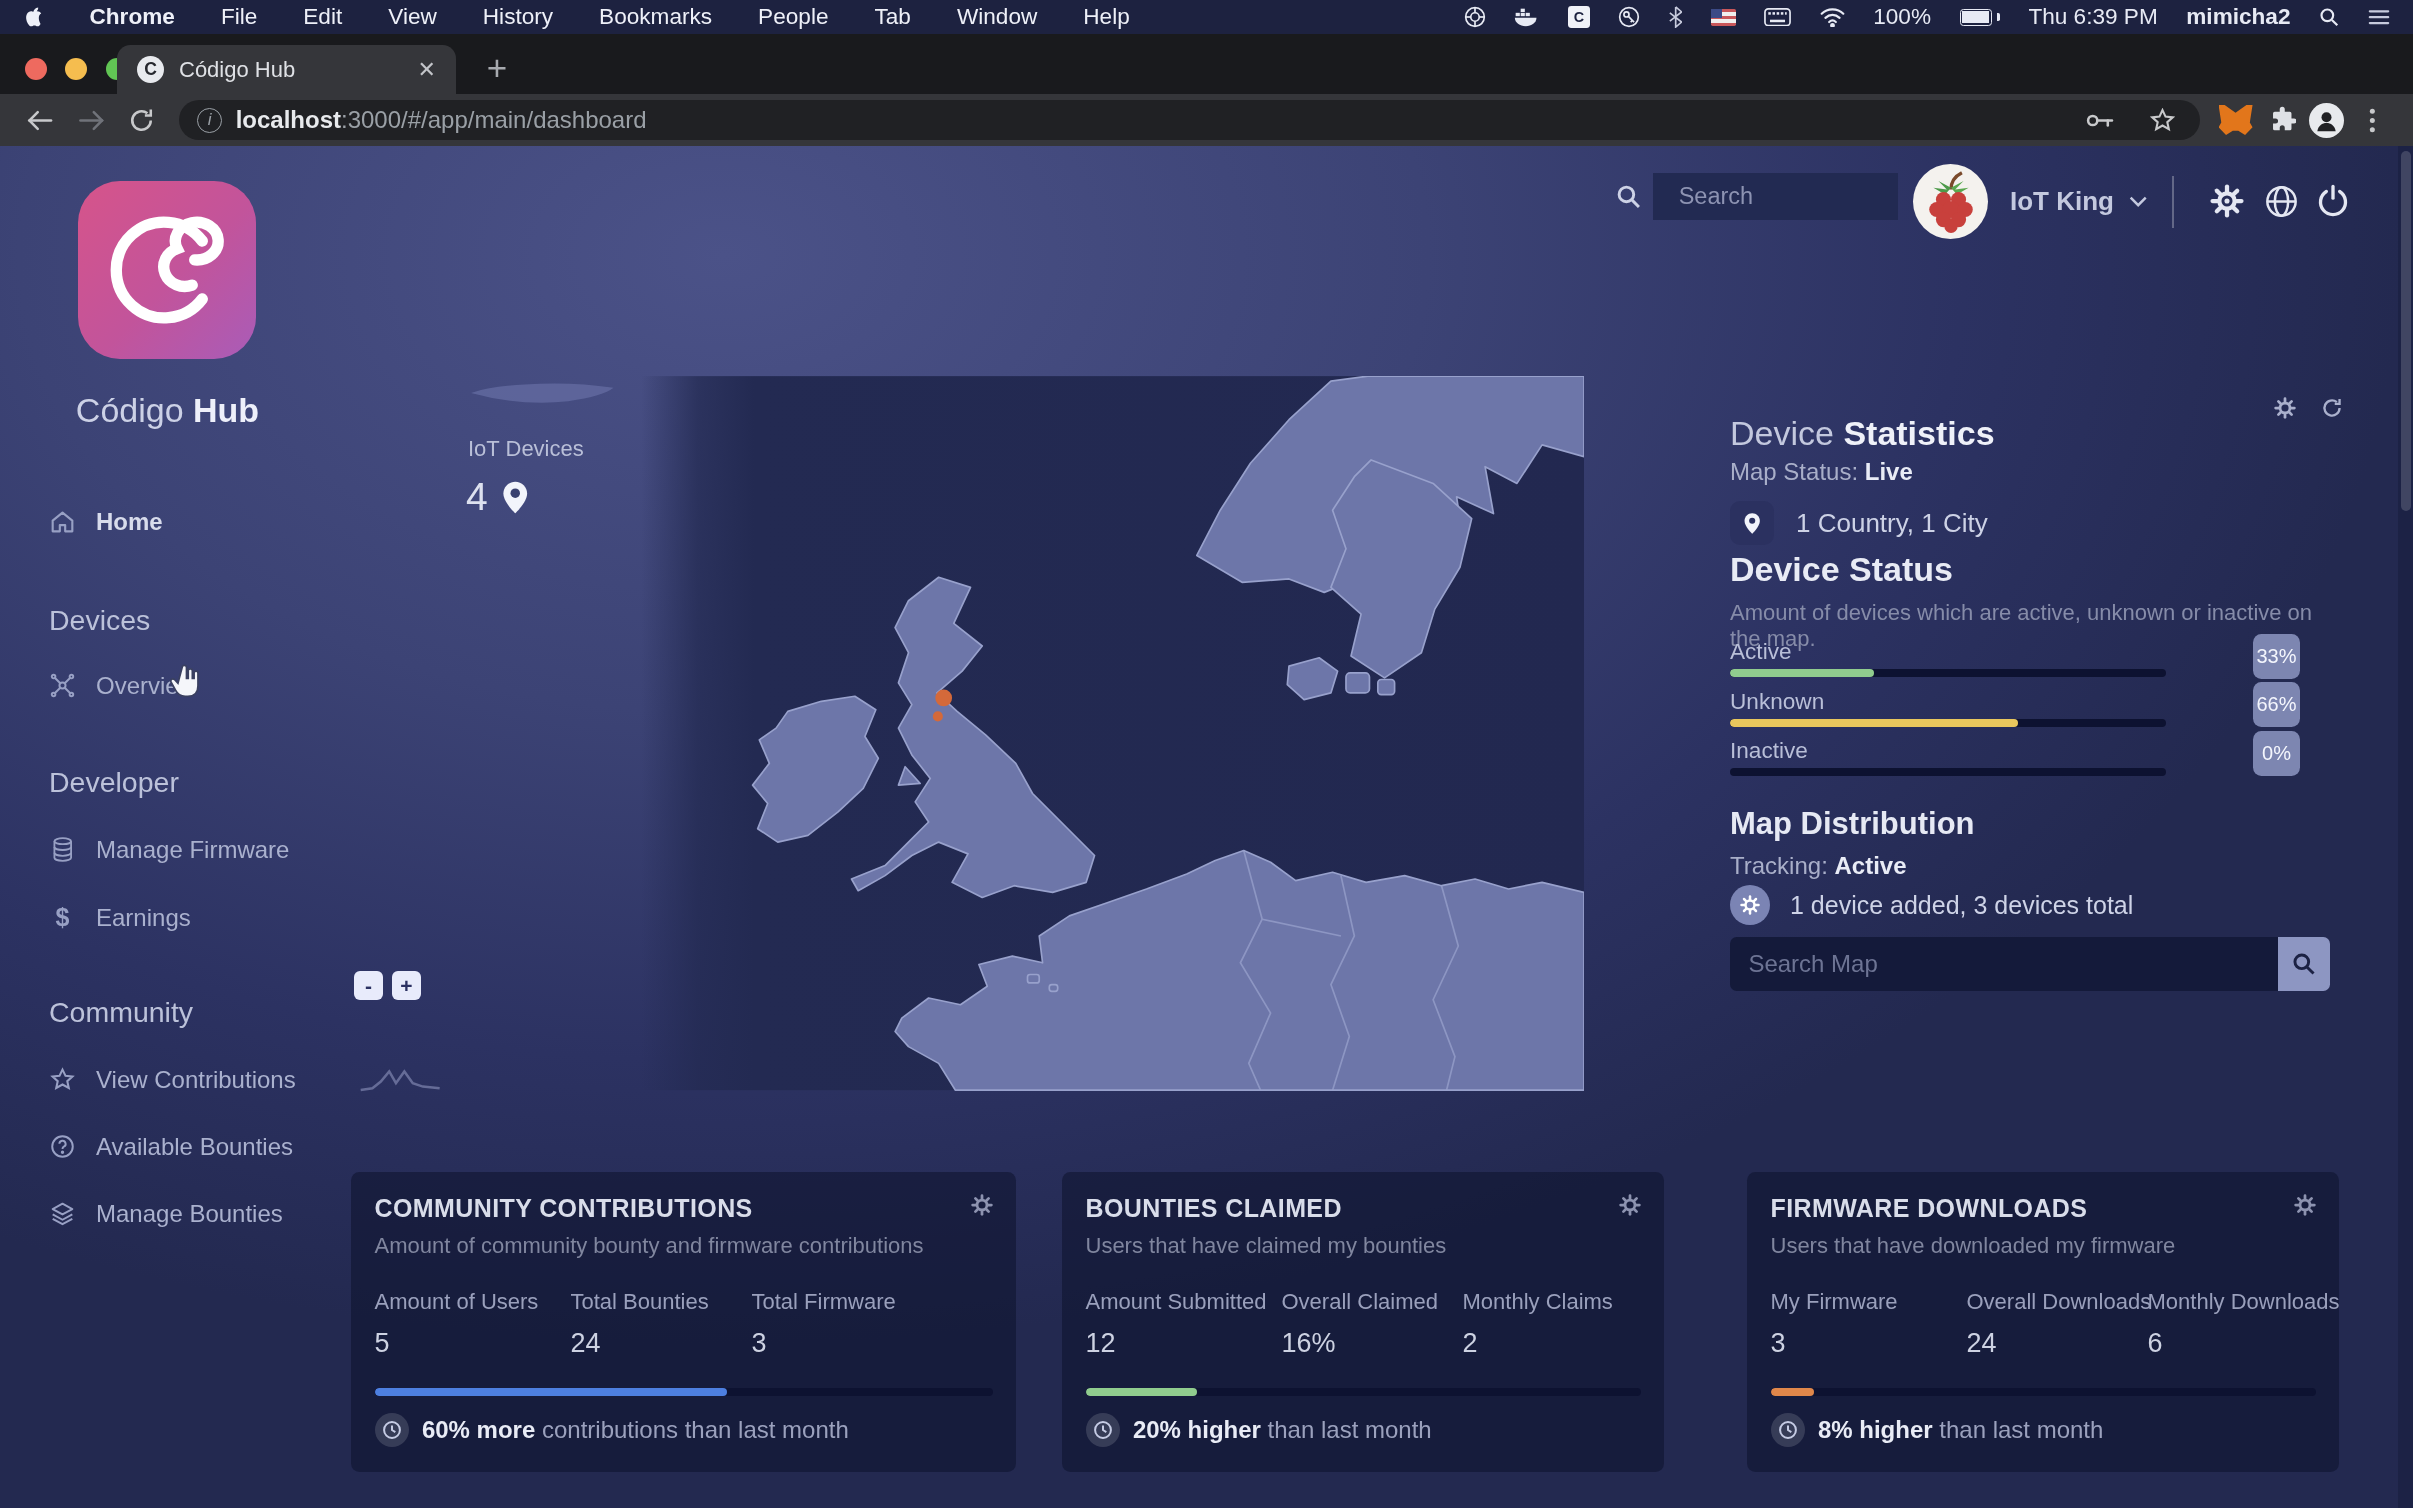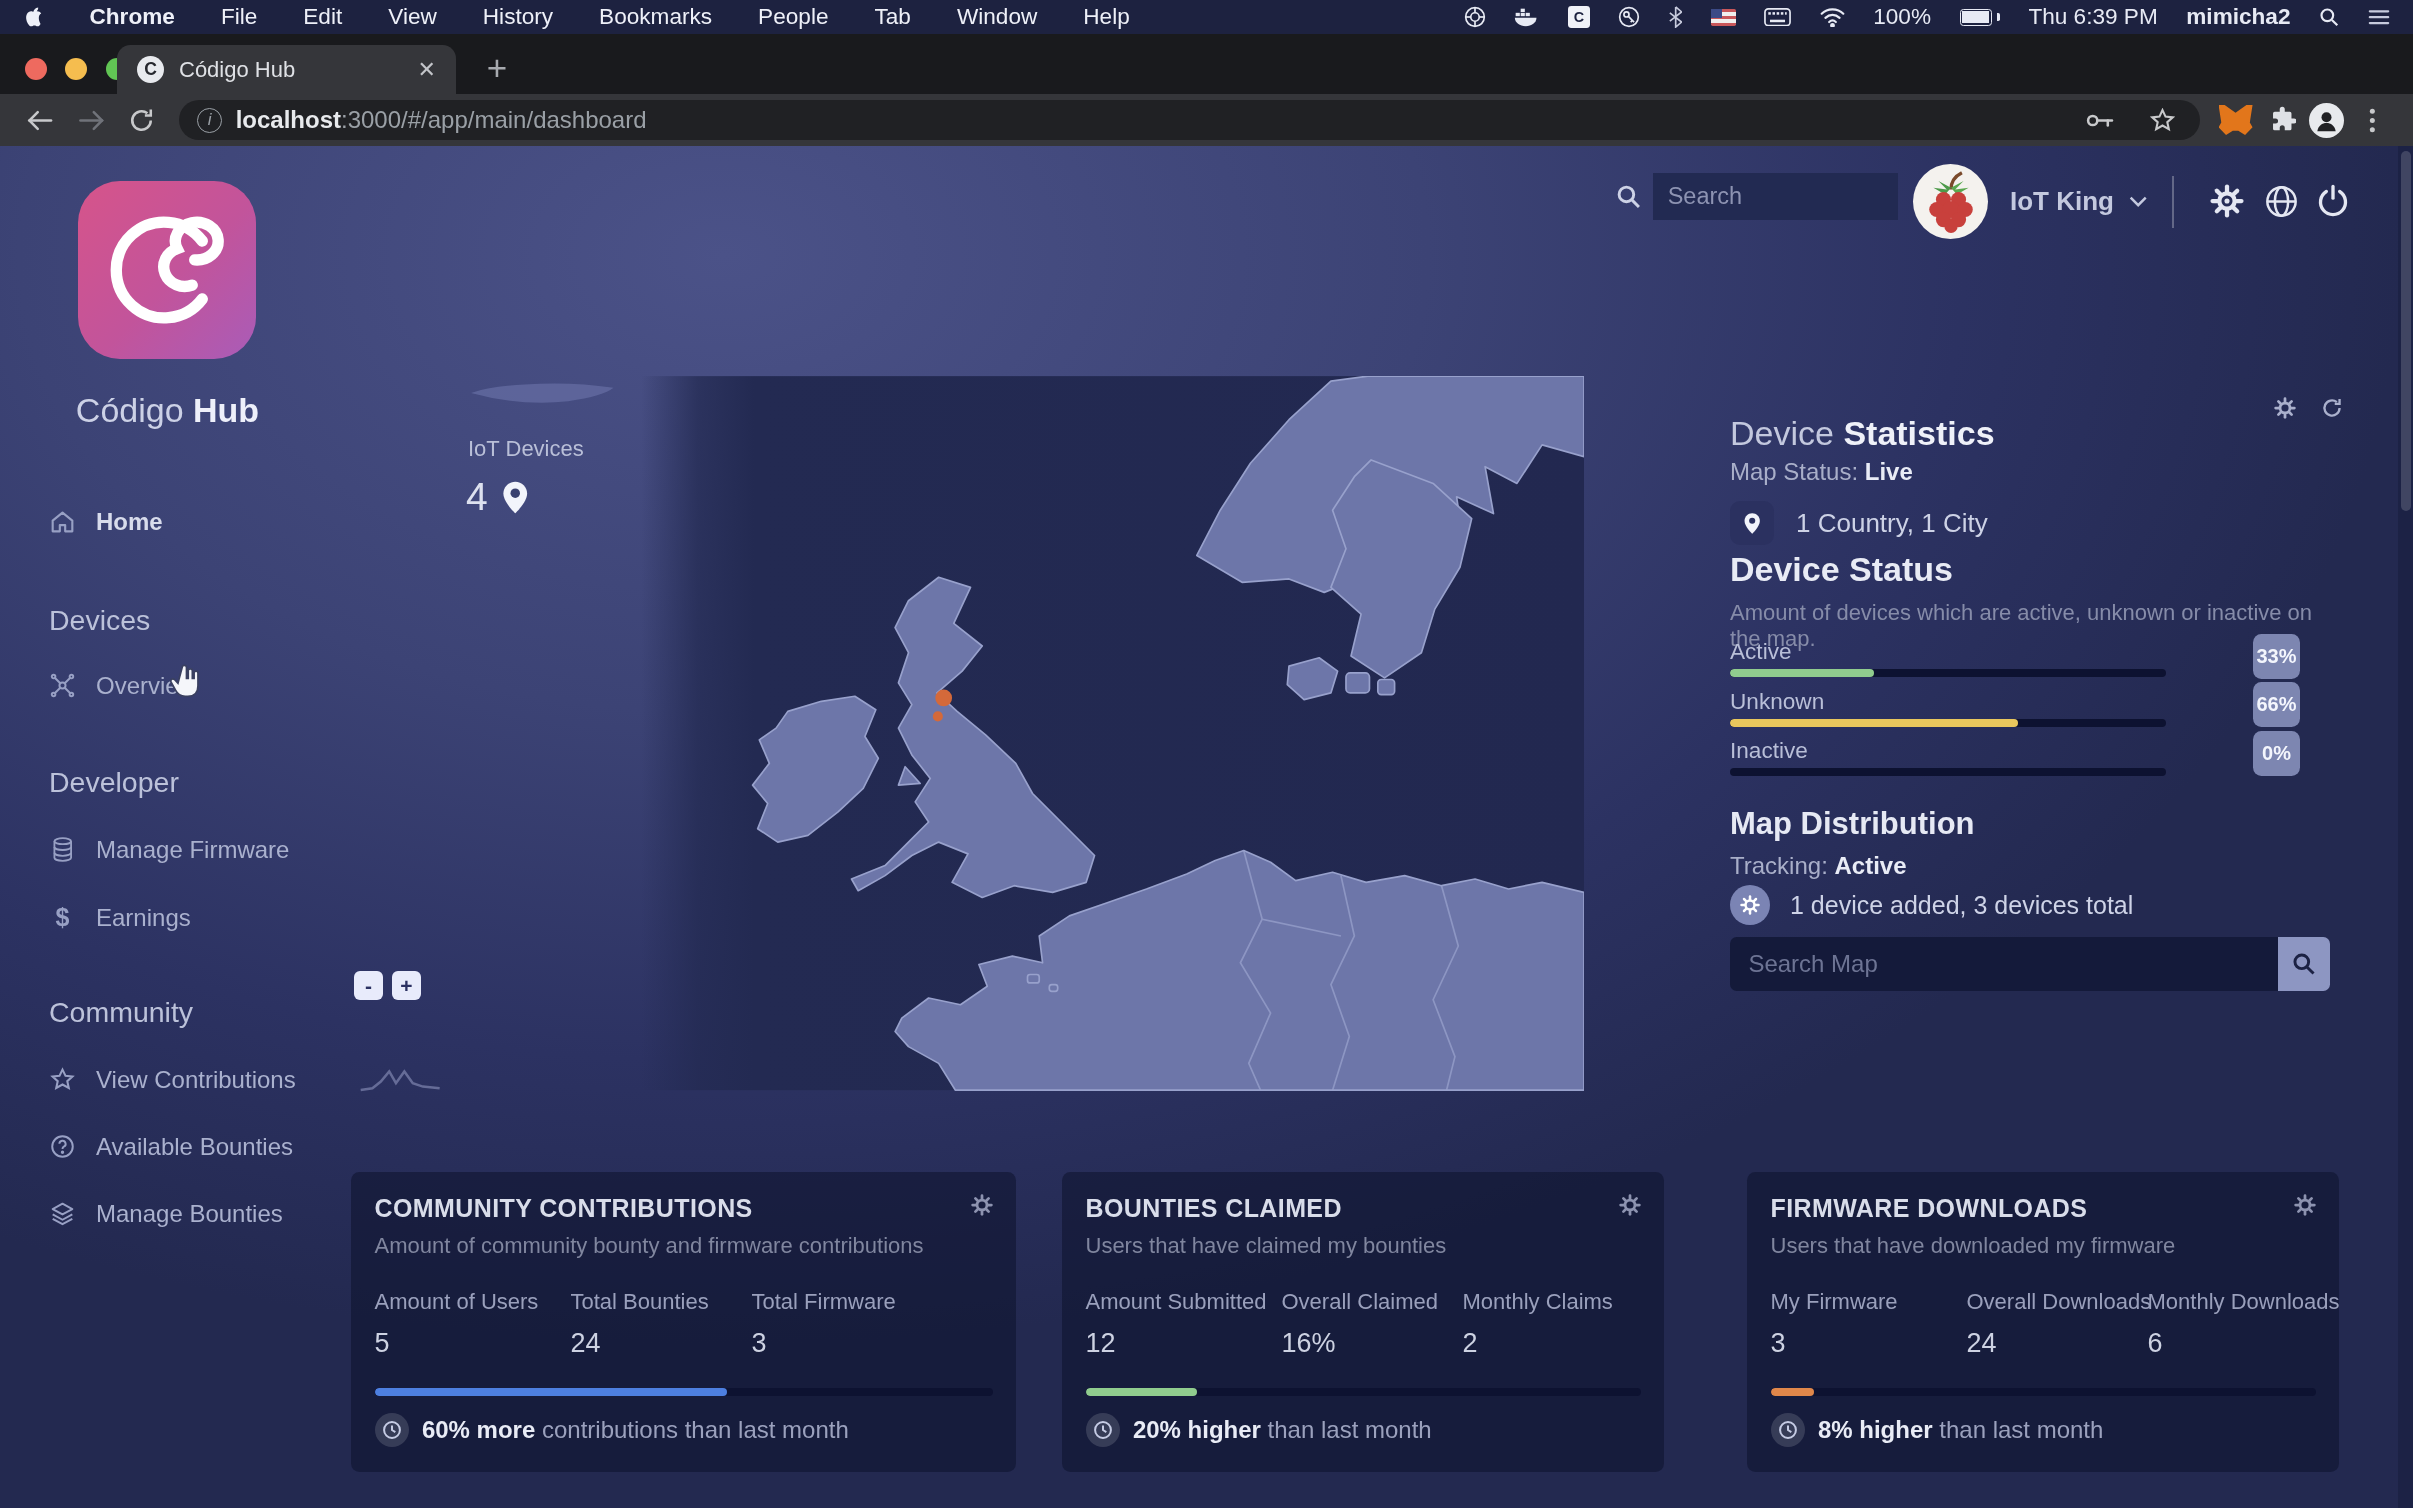--- a/index.html
+++ b/index.html
@@ -76,21 +76,21 @@
 
   
   .page-title-row { left:346px; top:142px; display:flex; align-items:baseline; gap:23.5px; }
   .page-title { font-size:54px; color:#d5d9ea; letter-spacing:0.8px; }
   .page-subtitle { font-size:31px; color:#9aa1c2; }
 
   
   .search-wrap { left:1616px; top:27px; display:flex; align-items:center; }
   .search-ic { color:#cdd2e6; margin-right:11.7px; display:flex; }
   .search-field { width:245px; height:47px; background:#222a52; border:none; outline:none;
-    color:#c7cce0; font-size:23.5px; padding:0 15px; font-family:"Liberation Sans",sans-serif; }
+    color:#c7cce0; font-size:23.5px; padding:0 26px; font-family:"Liberation Sans",sans-serif; }
   .search-field::placeholder { color:#8d93b2; }
   .avatar { left:1913px; top:18.4px; width:75px; height:75px; border-radius:50%; background:#f4f2ee;
     display:flex; align-items:center; justify-content:center; overflow:hidden; }
   .username-row { left:2010px; top:40px; display:flex; align-items:center; gap:15px;
     color:#c4c9df; font-size:26px; font-weight:bold; }
   .v-div { left:2172px; top:30px; width:1.7px; height:52px; background:rgba(255,255,255,.28); }
   .top-ic { top:35px; width:40px; height:40px; color:#e4e7f2; display:flex; align-items:center; justify-content:center; }
 
   
   .map-svg { left:352px; top:230px; }
@@ -110,21 +110,21 @@
   .loc-row { left:1730px; top:355px; display:flex; align-items:center; gap:22px; }
   .loc-pin-bg { width:44px; height:44px; border-radius:10px; background:#2b3160;
     display:flex; align-items:center; justify-content:center; }
   .loc-text { color:#cdd2e6; font-size:26px; }
   .ds-title { left:1730px; top:404px; font-size:34px; font-weight:bold; color:#e8ebf5; }
   .ds-desc { left:1730px; top:454px; width:595px; font-size:22px; color:#868ca9; }
   .ds-label { left:1730px; font-size:22.6px; color:#b9bfd8; }
   .ds-track { left:1730px; width:436px; height:7.5px; border-radius:4.2px; background:#0d1231; overflow:hidden; }
   .ds-fill { height:100%; border-radius:4.2px; }
   .ds-badge { left:2253px; width:47px; height:45px; border-radius:8.4px; background:rgba(141,150,194,.85);
-    color:#f4f6fd; font-size:20px; display:flex; align-items:center; justify-content:center;font-weight:bold; }
+    color:#f4f6fd; font-size:20px; display:flex; align-items:center; justify-content:center; }
   .md-title { left:1730px; top:660px; font-size:31px; font-weight:bold; color:#e6e9f4; }
   .tracking { left:1730px; top:706px; font-size:24px; color:#a9afc9; }
   .tracking b { color:#e9ecf6; }
   .added-row { left:1730px; top:739px; display:flex; align-items:center; gap:20px; }
   .added-ic { width:40px; height:40px; border-radius:50%; background:#7b84b4; color:#fff;
     display:flex; align-items:center; justify-content:center; }
   .added-text { color:#ced3e7; font-size:25px; }
   .mapsearch { left:1730px; top:791px; display:flex; }
   .mapsearch input { width:548px; height:54px; background:#141a3a; border:none; outline:none;
     border-radius:6.7px 0 0 6.7px; color:#c7cce0; font-size:24px; padding:0 18.4px; font-family:"Liberation Sans",sans-serif; }

